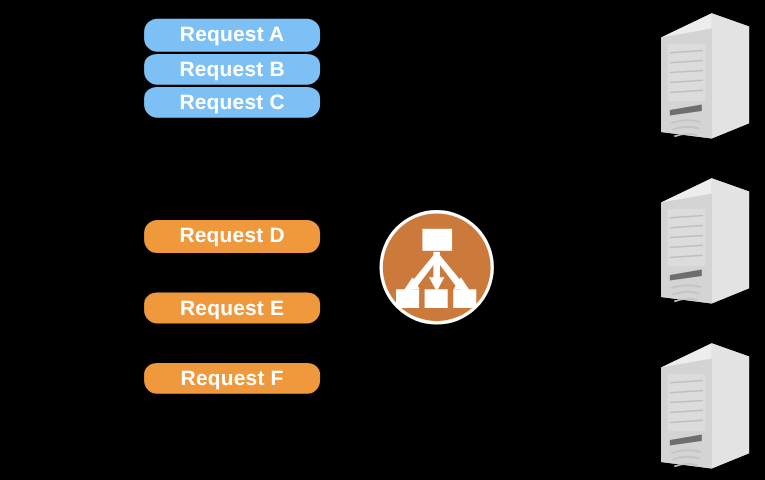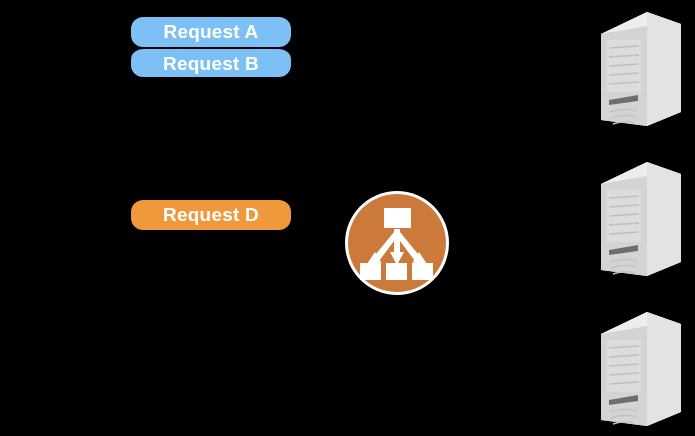--- a/index.html
+++ b/index.html
@@ -48,24 +48,27 @@
   #server-3{left:593px;top:308px;}
 </style>
 </head>
 <body>
 
 <div id="canvas">
 
   <div class="req-stack blue" id="stack-blue">
     <div class="req-box">Request A</div>
     <div class="req-box">Request B</div>
+    <div class="req-box">Request C</div>
   </div>
 
   <div class="req-stack orange" id="stack-orange">
     <div class="req-box">Request D</div>
+    <div class="req-box">Request E</div>
+    <div class="req-box">Request F</div>
   </div>
 
   <div id="load-balancer">
     <div id="lb-ring"></div>
     <div id="lb-disc"></div>
     <svg id="lb-glyph" viewBox="0 0 98 98">
       <g fill="#FFFFFF">
 
         <rect x="36" y="14" width="27" height="20"></rect>
 

